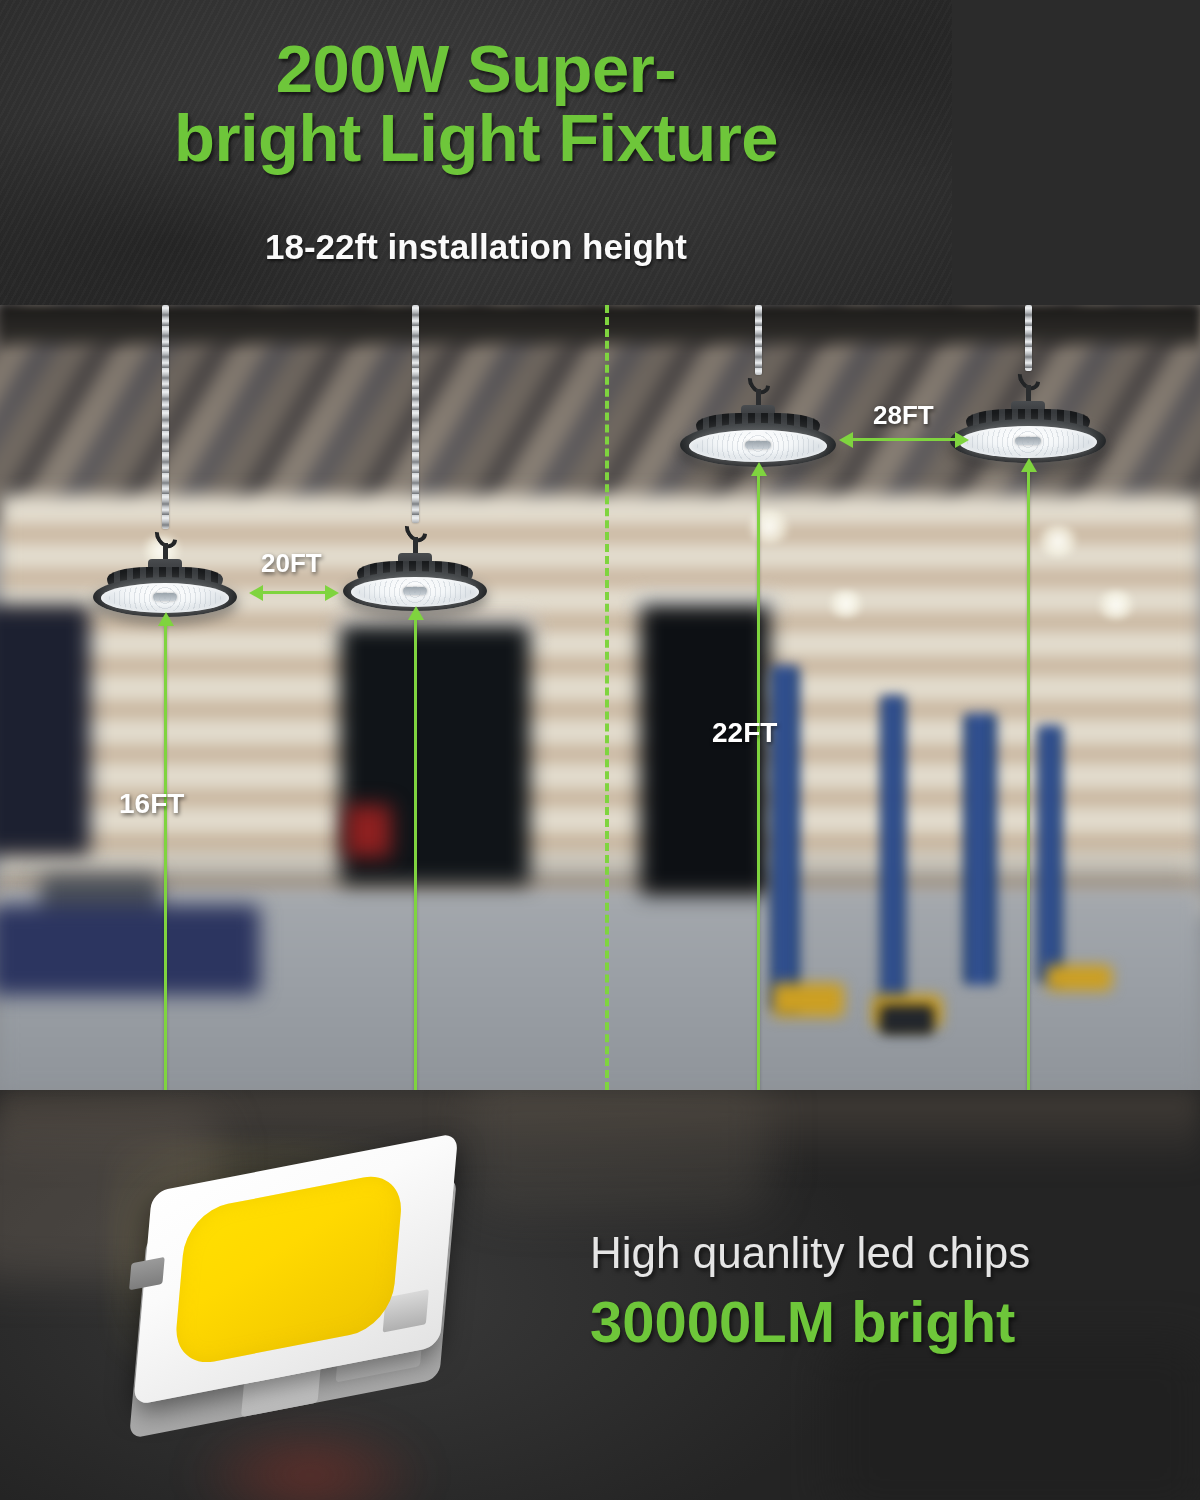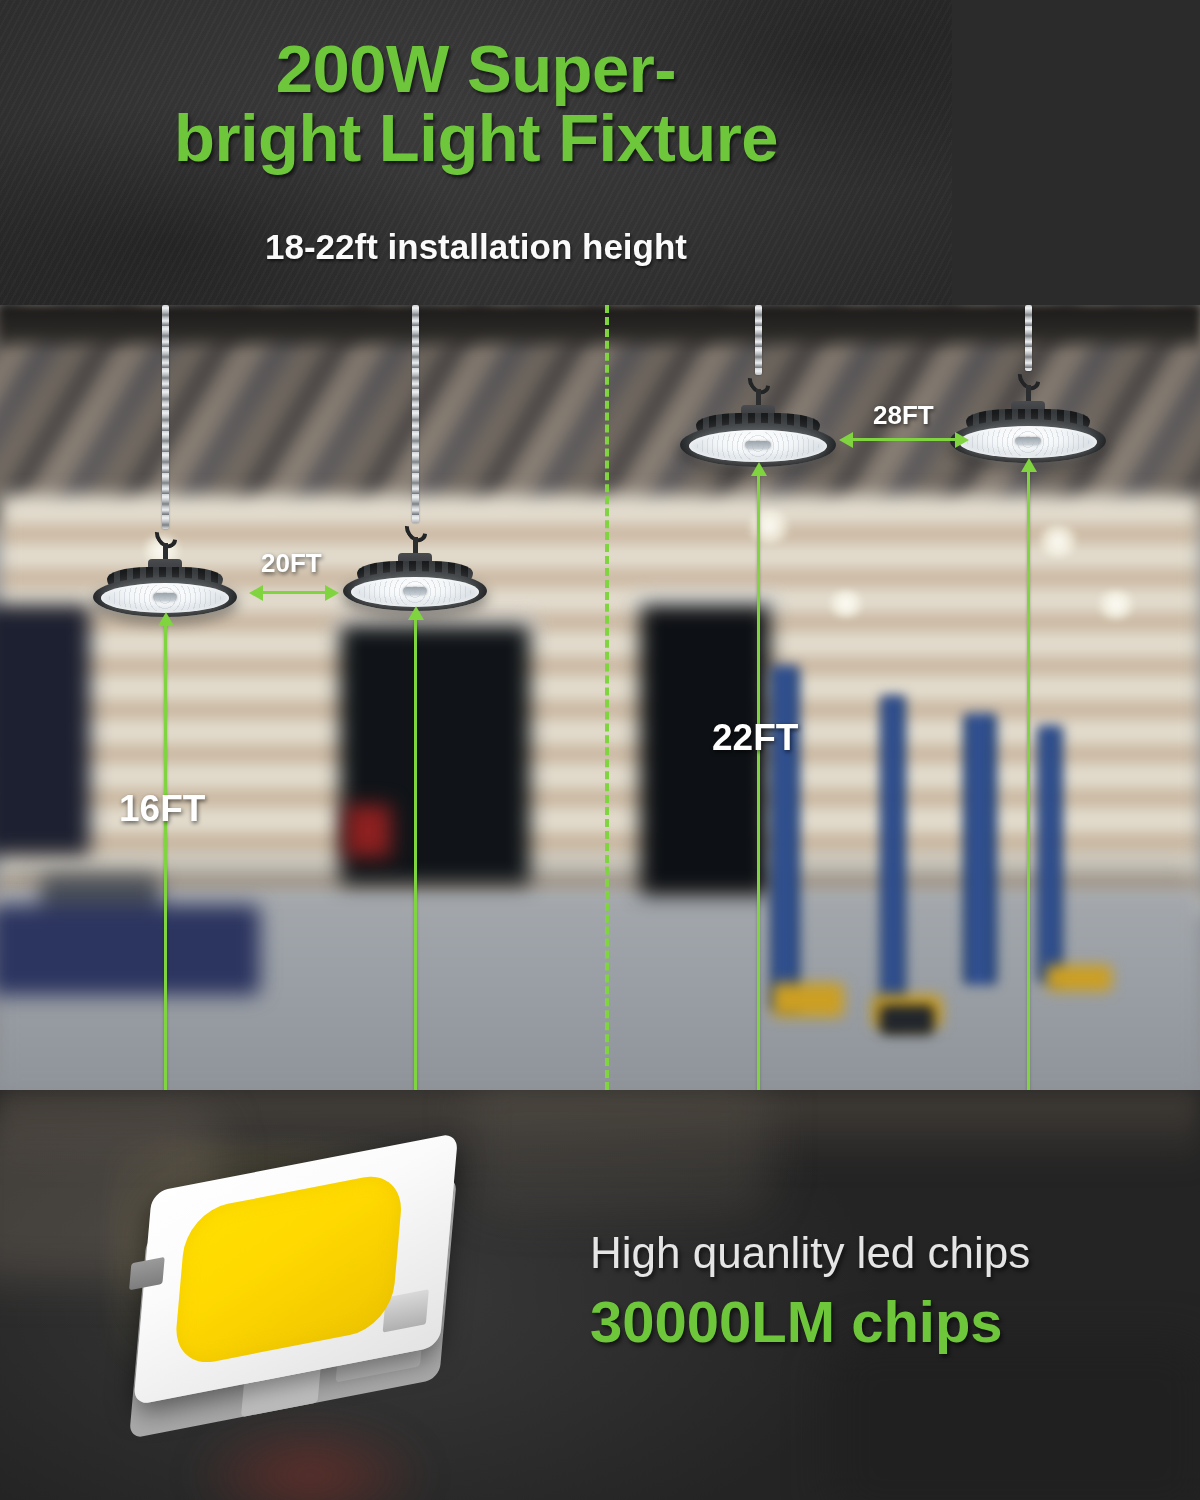--- a/index.html
+++ b/index.html
@@ -185,21 +185,21 @@
     position:absolute; top:0; bottom:0; width:0;
     border-left:4px dashed #7fd43f; z-index:8;
   }
 
   .m-label{
     position:absolute; z-index:9;
     color:#ffffff; font-weight:bold;
     text-shadow: 1px 2px 4px rgba(0,0,0,.6);
     white-space:nowrap;
   }
-  .ft-big{ font-size:37px; }
+  .ft-big{ font-size:28px; }
   .ft-mid{ font-size:26px; }
 
   
   .bottom {
     position: absolute; left: 0; top: 1090px; width: 1200px; height: 410px;
     overflow: hidden;
     background:
       radial-gradient(ellipse 520px 280px at 30% 50%, #3a3a3a 0%, #2e2e2e 55%, #242424 100%),
       linear-gradient(110deg, #333 0%, #2a2a2a 45%, #313131 75%, #202020 100%);
   }
@@ -397,16 +397,16 @@
       <div class="led-foot lf2"></div>
       <div class="led-top"></div>
       <div class="led-notch ln1"></div>
       <div class="led-notch ln2"></div>
       <div class="led-pad"></div>
     </div>
   </div>
 
   <div class="bot-text">
     <div class="bot-line1">High quanlity led chips</div>
-    <div class="bot-line2">30000LM chips</div>
+    <div class="bot-line2">30000LM bright</div>
   </div>
 
 </div>
 
 </body></html>

